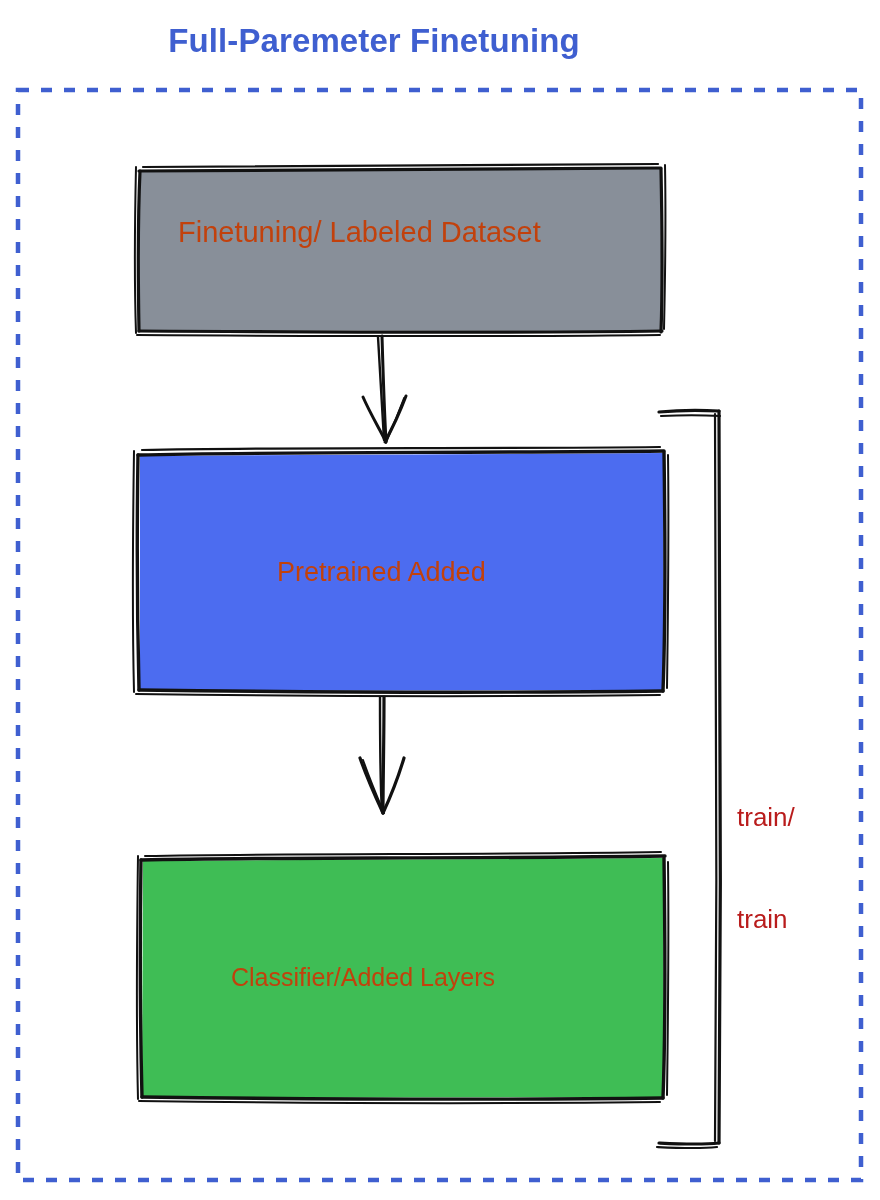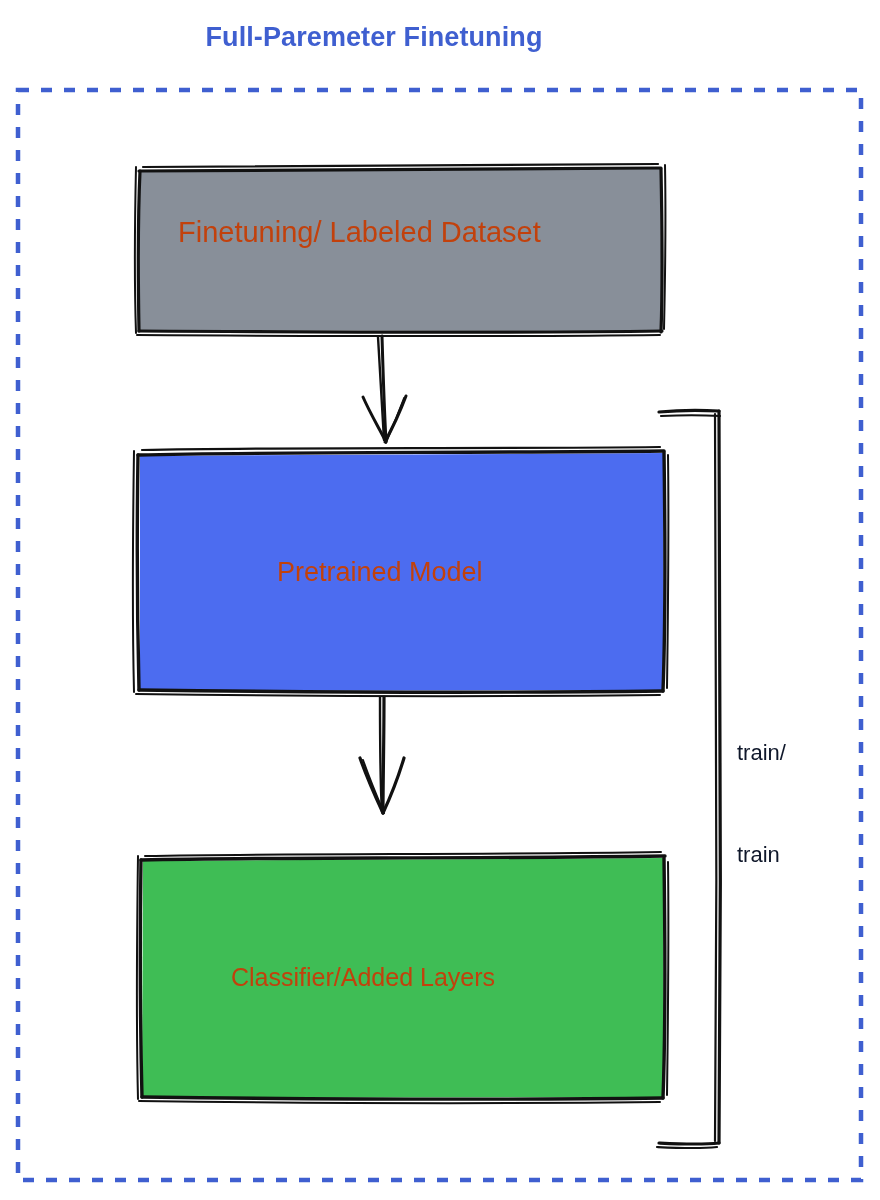--- a/index.html
+++ b/index.html
@@ -25,21 +25,21 @@
   }
 
   
   .diagram-title {
     position: absolute;
     left: 0;
     top: 22px;
     width: 748px;
     text-align: center;
     font-family: "Liberation Sans", sans-serif;
-    font-size: 27px;
+    font-size: 33px;
     font-weight: 700;
     letter-spacing: 0.1px;
     color: #3f5fd0;
     white-space: nowrap;
   }
 
   
   .node-label {
     position: absolute;
     font-family: "Liberation Sans", sans-serif;
@@ -63,25 +63,25 @@
   #label-classifier {
     left: 231px;
     top: 963px;
     font-size: 25px;
   }
 
   
   #label-loop {
     position: absolute;
     left: 737px;
-    top: 668px;
+    top: 732px;
     font-family: "Liberation Sans", sans-serif;
-    font-size: 22px;
+    font-size: 26px;
     line-height: 34px;
-    color: #0f172a;
+    color: #b91c1c;
     white-space: pre;
     pointer-events: none;
   }
   #label-loop .loop-line { display: block; }
 </style>
 </head>
 <body>
 
 <svg id="canvas" viewBox="0 0 880 1200" xmlns="http://www.w3.org/2000/svg">
 
@@ -152,20 +152,20 @@
 
     <path d="M719,1143 C 700,1145 680,1144 659,1143" fill="none" stroke="#111111" stroke-width="3.2" stroke-linecap="round"></path>
     <path d="M717,1147 C 698,1149 678,1148 657,1147" fill="none" stroke="#111111" stroke-width="2.2" stroke-linecap="round"></path>
   </g>
 </svg>
 
 <div class="diagram-title">Full-Paremeter Finetuning</div>
 
 <div class="node-label" id="label-dataset">Finetuning/ Labeled Dataset</div>
 
-<div class="node-label" id="label-pretrained">Pretrained Model</div>
+<div class="node-label" id="label-pretrained">Pretrained Added</div>
 
 <div class="node-label" id="label-classifier">Classifier/Added Layers</div>
 
 <div id="label-loop">
   <span class="loop-line">train/</span>
   <span class="loop-line">train</span>
 </div>
 
 </body></html>

